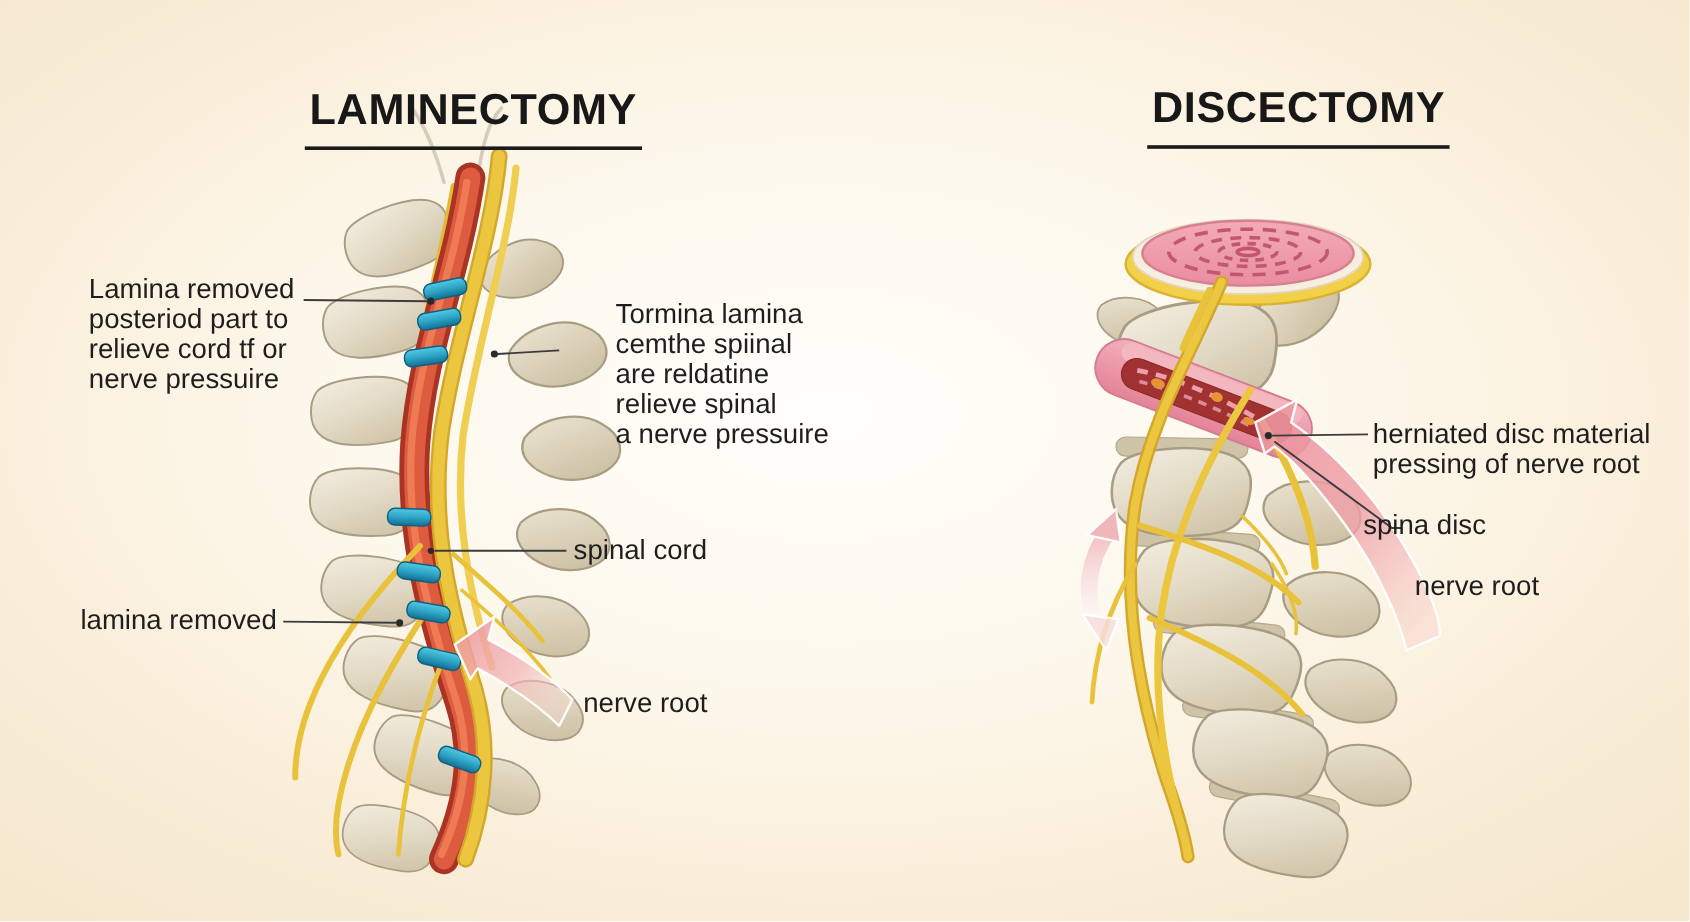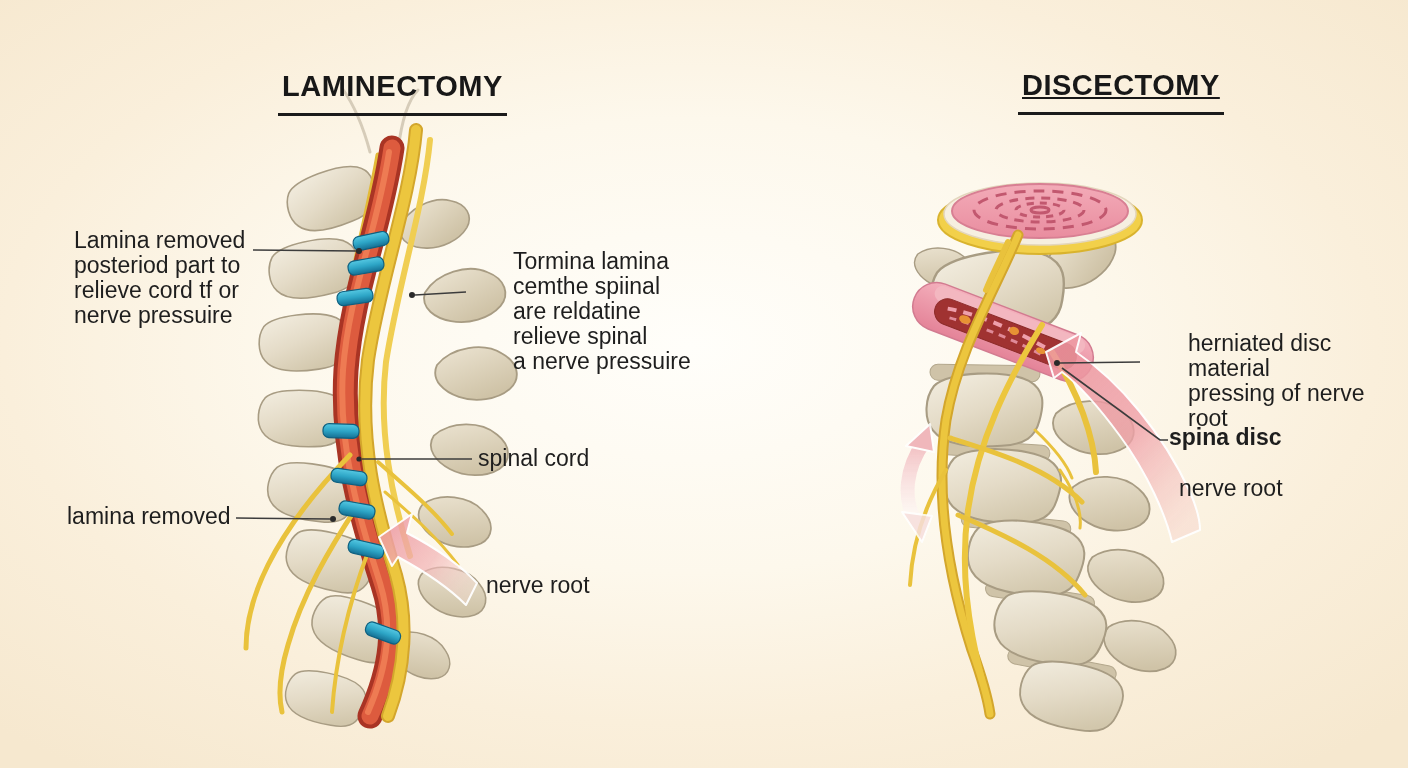--- a/index.html
+++ b/index.html
@@ -8,45 +8,44 @@
     width:1408px;height:768px;
     overflow:hidden;
     background:
       radial-gradient(ellipse 980px 540px at 49% 45%, #fffefa 0%, #fdf8ec 42%, #faefdb 70%, #f6e8cf 100%);
     font-family:"Liberation Sans", sans-serif;
     color:#1e1e1e;
   }
   svg{position:absolute;left:0;top:0;}
   .title{
     position:absolute;
-    font-size:29px;
+    font-size:36px;
     font-weight:700;
     letter-spacing:.5px;
     color:#181818;
     border-bottom:3px solid #1b1b1b;
     padding:0 4px 10px 4px;
     white-space:nowrap;
-    margin-left:24px;
   }
   #title-laminectomy{left:254px;top:70px;}
-  #title-discectomy{left:994px;top:69px;text-decoration:underline;}
+  #title-discectomy{left:956px;top:69px;}
   .lbl{
     position:absolute;
     font-size:23px;
     line-height:25px;
     color:#1e1e1e;
     white-space:pre-line;
   }
   #lbl-lamina-desc{left:74px;top:228px;}
   #lbl-lamina-note{left:469px;top:249px;margin-left:44px;}
   #lbl-spinal-cord{left:478px;top:446px;text-align:center;}
   #lbl-lamina-removed{left:67px;top:504px;}
   #lbl-nerve-root-l{left:486px;top:573px;}
-  #lbl-herniated{left:1144px;top:331px;margin-left:44px;}
-  #lbl-spina-disc{left:1169px;top:425px;font-weight:bold;}
+  #lbl-herniated{left:1144px;top:349px;}
+  #lbl-spina-disc{left:1136px;top:425px;}
   #lbl-nerve-root-r{left:1179px;top:476px;}
 </style>
 </head>
 <body>
 
 <div id="stage">
 
   <svg width="1408" height="768" viewBox="0 0 1408 768">
     <defs>
       <linearGradient id="boneG" x1="0" y1="0" x2="0.6" y2="1">

